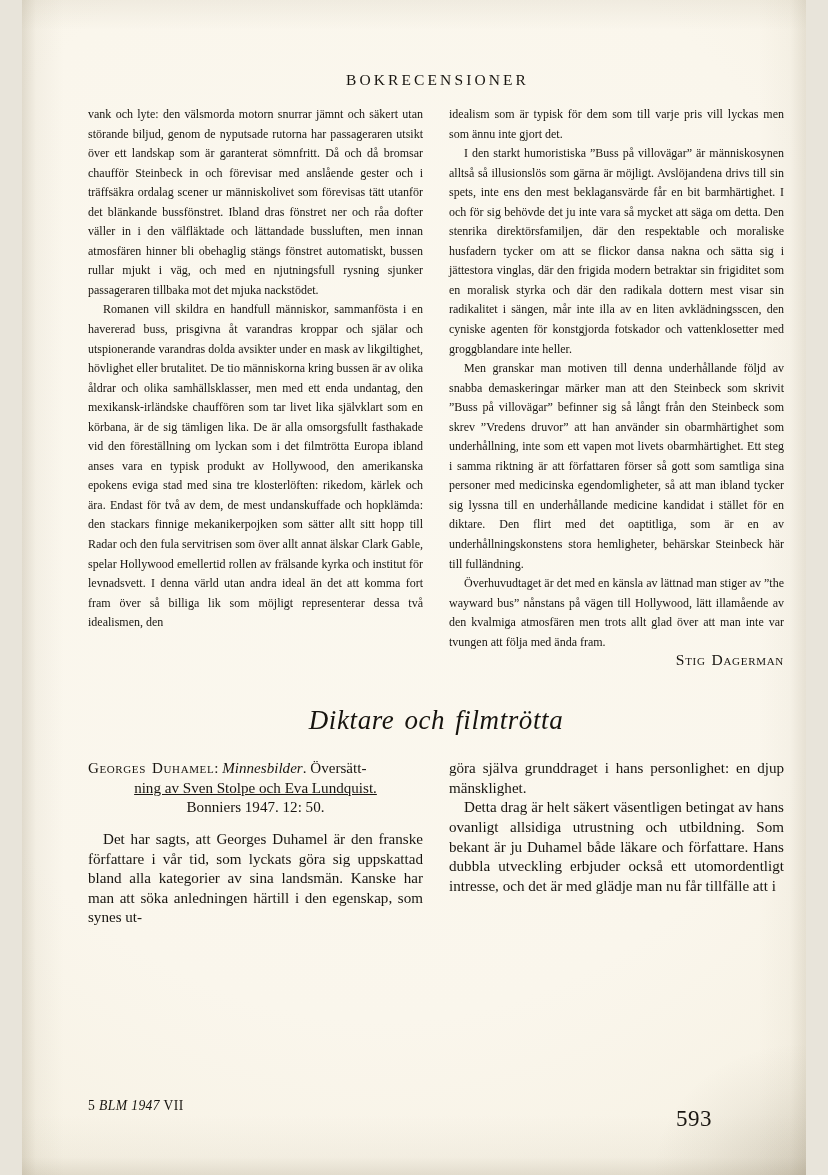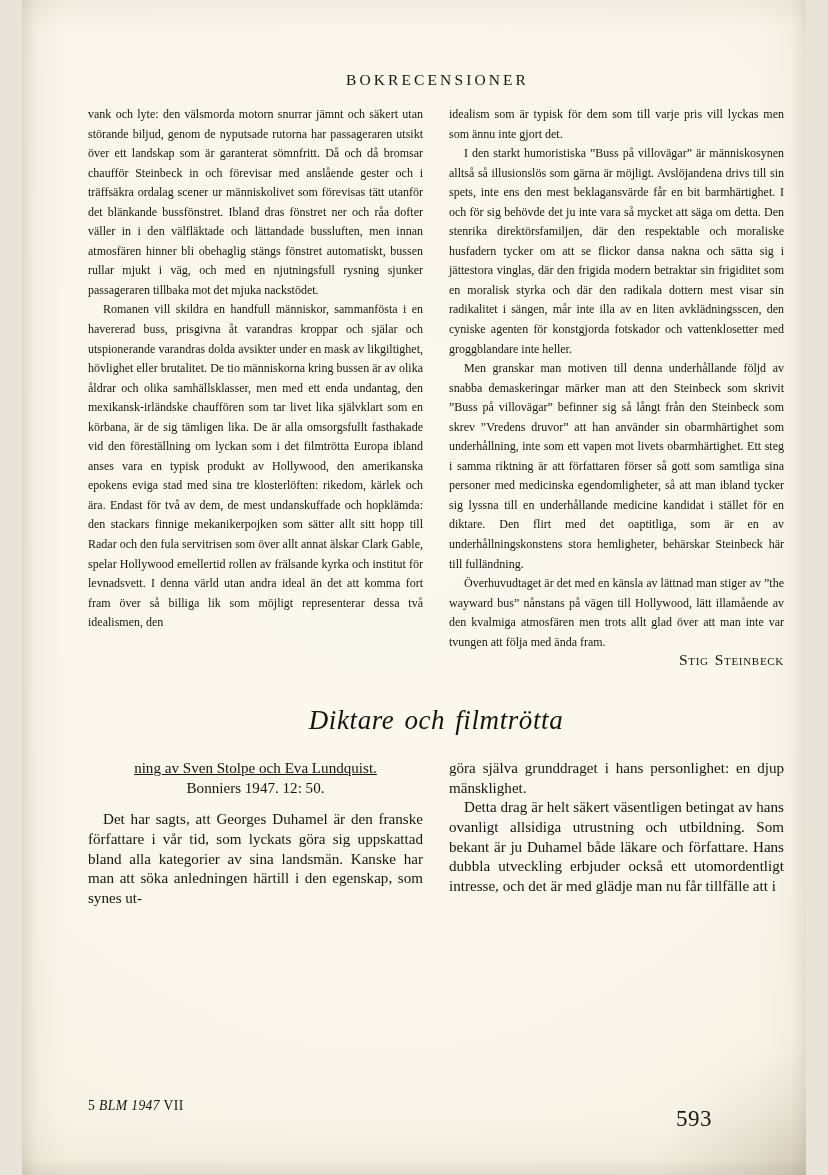--- a/index.html
+++ b/index.html
@@ -176,31 +176,33 @@
       <div class="col">
         <p class="body">vank och lyte: den välsmorda motorn snurrar jämnt och säkert utan störande biljud, genom de nyputsade rutorna har passageraren utsikt över ett landskap som är garanterat sömnfritt. Då och då bromsar chaufför Steinbeck in och förevisar med anslående gester och i träffsäkra ordalag scener ur människolivet som förevisas tätt utanför det blänkande bussfönstret. Ibland dras fönstret ner och råa dofter väller in i den välfläktade och lättandade bussluften, men innan atmosfären hinner bli obehaglig stängs fönstret automatiskt, bussen rullar mjukt i väg, och med en njutningsfull rysning sjunker passageraren tillbaka mot det mjuka nackstödet.</p>
         <p class="body">Romanen vill skildra en handfull människor, sammanfösta i en havererad buss, prisgivna åt varandras kroppar och själar och utspionerande varandras dolda avsikter under en mask av likgiltighet, hövlighet eller brutalitet. De tio människorna kring bussen är av olika åldrar och olika samhällsklasser, men med ett enda undantag, den mexikansk-irländske chauffören som tar livet lika självklart som en körbana, är de sig tämligen lika. De är alla omsorgsfullt fasthakade vid den föreställning om lyckan som i det filmtrötta Europa ibland anses vara en typisk produkt av Hollywood, den amerikanska epokens eviga stad med sina tre klosterlöften: rikedom, kärlek och ära. Endast för två av dem, de mest undanskuffade och hopklämda: den stackars finnige mekanikerpojken som sätter allt sitt hopp till Radar och den fula servitrisen som över allt annat älskar Clark Gable, spelar Hollywood emellertid rollen av frälsande kyrka och institut för levnadsvett. I denna värld utan andra ideal än det att komma fort fram över så billiga lik som möjligt representerar dessa två idealismen, den</p>
       </div>
 
       <div class="col">
         <p class="body">idealism som är typisk för dem som till varje pris vill lyckas men som ännu inte gjort det.</p>
         <p class="body">I den starkt humoristiska ”Buss på villovägar” är människosynen alltså så illusionslös som gärna är möjligt. Avslöjandena drivs till sin spets, inte ens den mest beklagansvärde får en bit barmhärtighet. I och för sig behövde det ju inte vara så mycket att säga om detta. Den stenrika direktörsfamiljen, där den respektable och moraliske husfadern tycker om att se flickor dansa nakna och sätta sig i jättestora vinglas, där den frigida modern betraktar sin frigiditet som en moralisk styrka och där den radikala dottern mest visar sin radikalitet i sängen, mår inte illa av en liten avklädningsscen, den cyniske agenten för konstgjorda fotskador och vattenklosetter med groggblandare inte heller.</p>
         <p class="body">Men granskar man motiven till denna underhållande följd av snabba demaskeringar märker man att den Steinbeck som skrivit ”Buss på villovägar” befinner sig så långt från den Steinbeck som skrev ”Vredens druvor” att han använder sin obarmhärtighet som underhållning, inte som ett vapen mot livets obarmhärtighet. Ett steg i samma riktning är att författaren förser så gott som samtliga sina personer med medicinska egendomligheter, så att man ibland tycker sig lyssna till en underhållande medicine kandidat i stället för en diktare. Den flirt med det oaptitliga, som är en av underhållningskonstens stora hemligheter, behärskar Steinbeck här till fulländning.</p>
         <p class="body">Överhuvudtaget är det med en känsla av lättnad man stiger av ”the wayward bus” nånstans på vägen till Hollywood, lätt illamående av den kvalmiga atmosfären men trots allt glad över att man inte var tvungen att följa med ända fram.</p>
-        <span class="sig"><span>Stig</span><span class="gap"> </span><span>Steinbeck</span></span>
+        <span class="sig"><span>Stig</span><span class="gap"> </span><span>Dagerman</span></span>
       </div>
 
     </div>
 
     <h2 class="article-title"><span class="w">Diktare</span><span class="w">och</span><span class="w">filmtrötta</span></h2>
 
     <div class="cols2">
 
       <div class="col">
         <p class="bib">
+          <span class="l1"><span class="author"><span>Georges</span><span class="gap"> </span><span>Duhamel</span></span><span>:</span>
+            <span class="work">Minnesbilder</span><span>. Översätt-</span></span>
           <span class="l2">ning av Sven Stolpe och Eva Lundquist.</span>
           <span class="l3">Bonniers 1947. 12: 50.</span>
         </p>
         <p class="lead first">Det har sagts, att Georges Duhamel är den franske författare i vår tid, som lyckats göra sig uppskattad bland alla kategorier av sina landsmän. Kanske har man att söka anledningen härtill i den egenskap, som synes ut-</p>
       </div>
 
       <div class="col">
         <p class="cont">göra själva grunddraget i hans personlighet: en djup mänsklighet.</p>
         <p class="cont">Detta drag är helt säkert väsentligen betingat av hans ovanligt allsidiga utrustning och utbildning. Som bekant är ju Duhamel både läkare och författare. Hans dubbla utveckling erbjuder också ett utomordentligt intresse, och det är med glädje man nu får tillfälle att i</p>
       </div>

